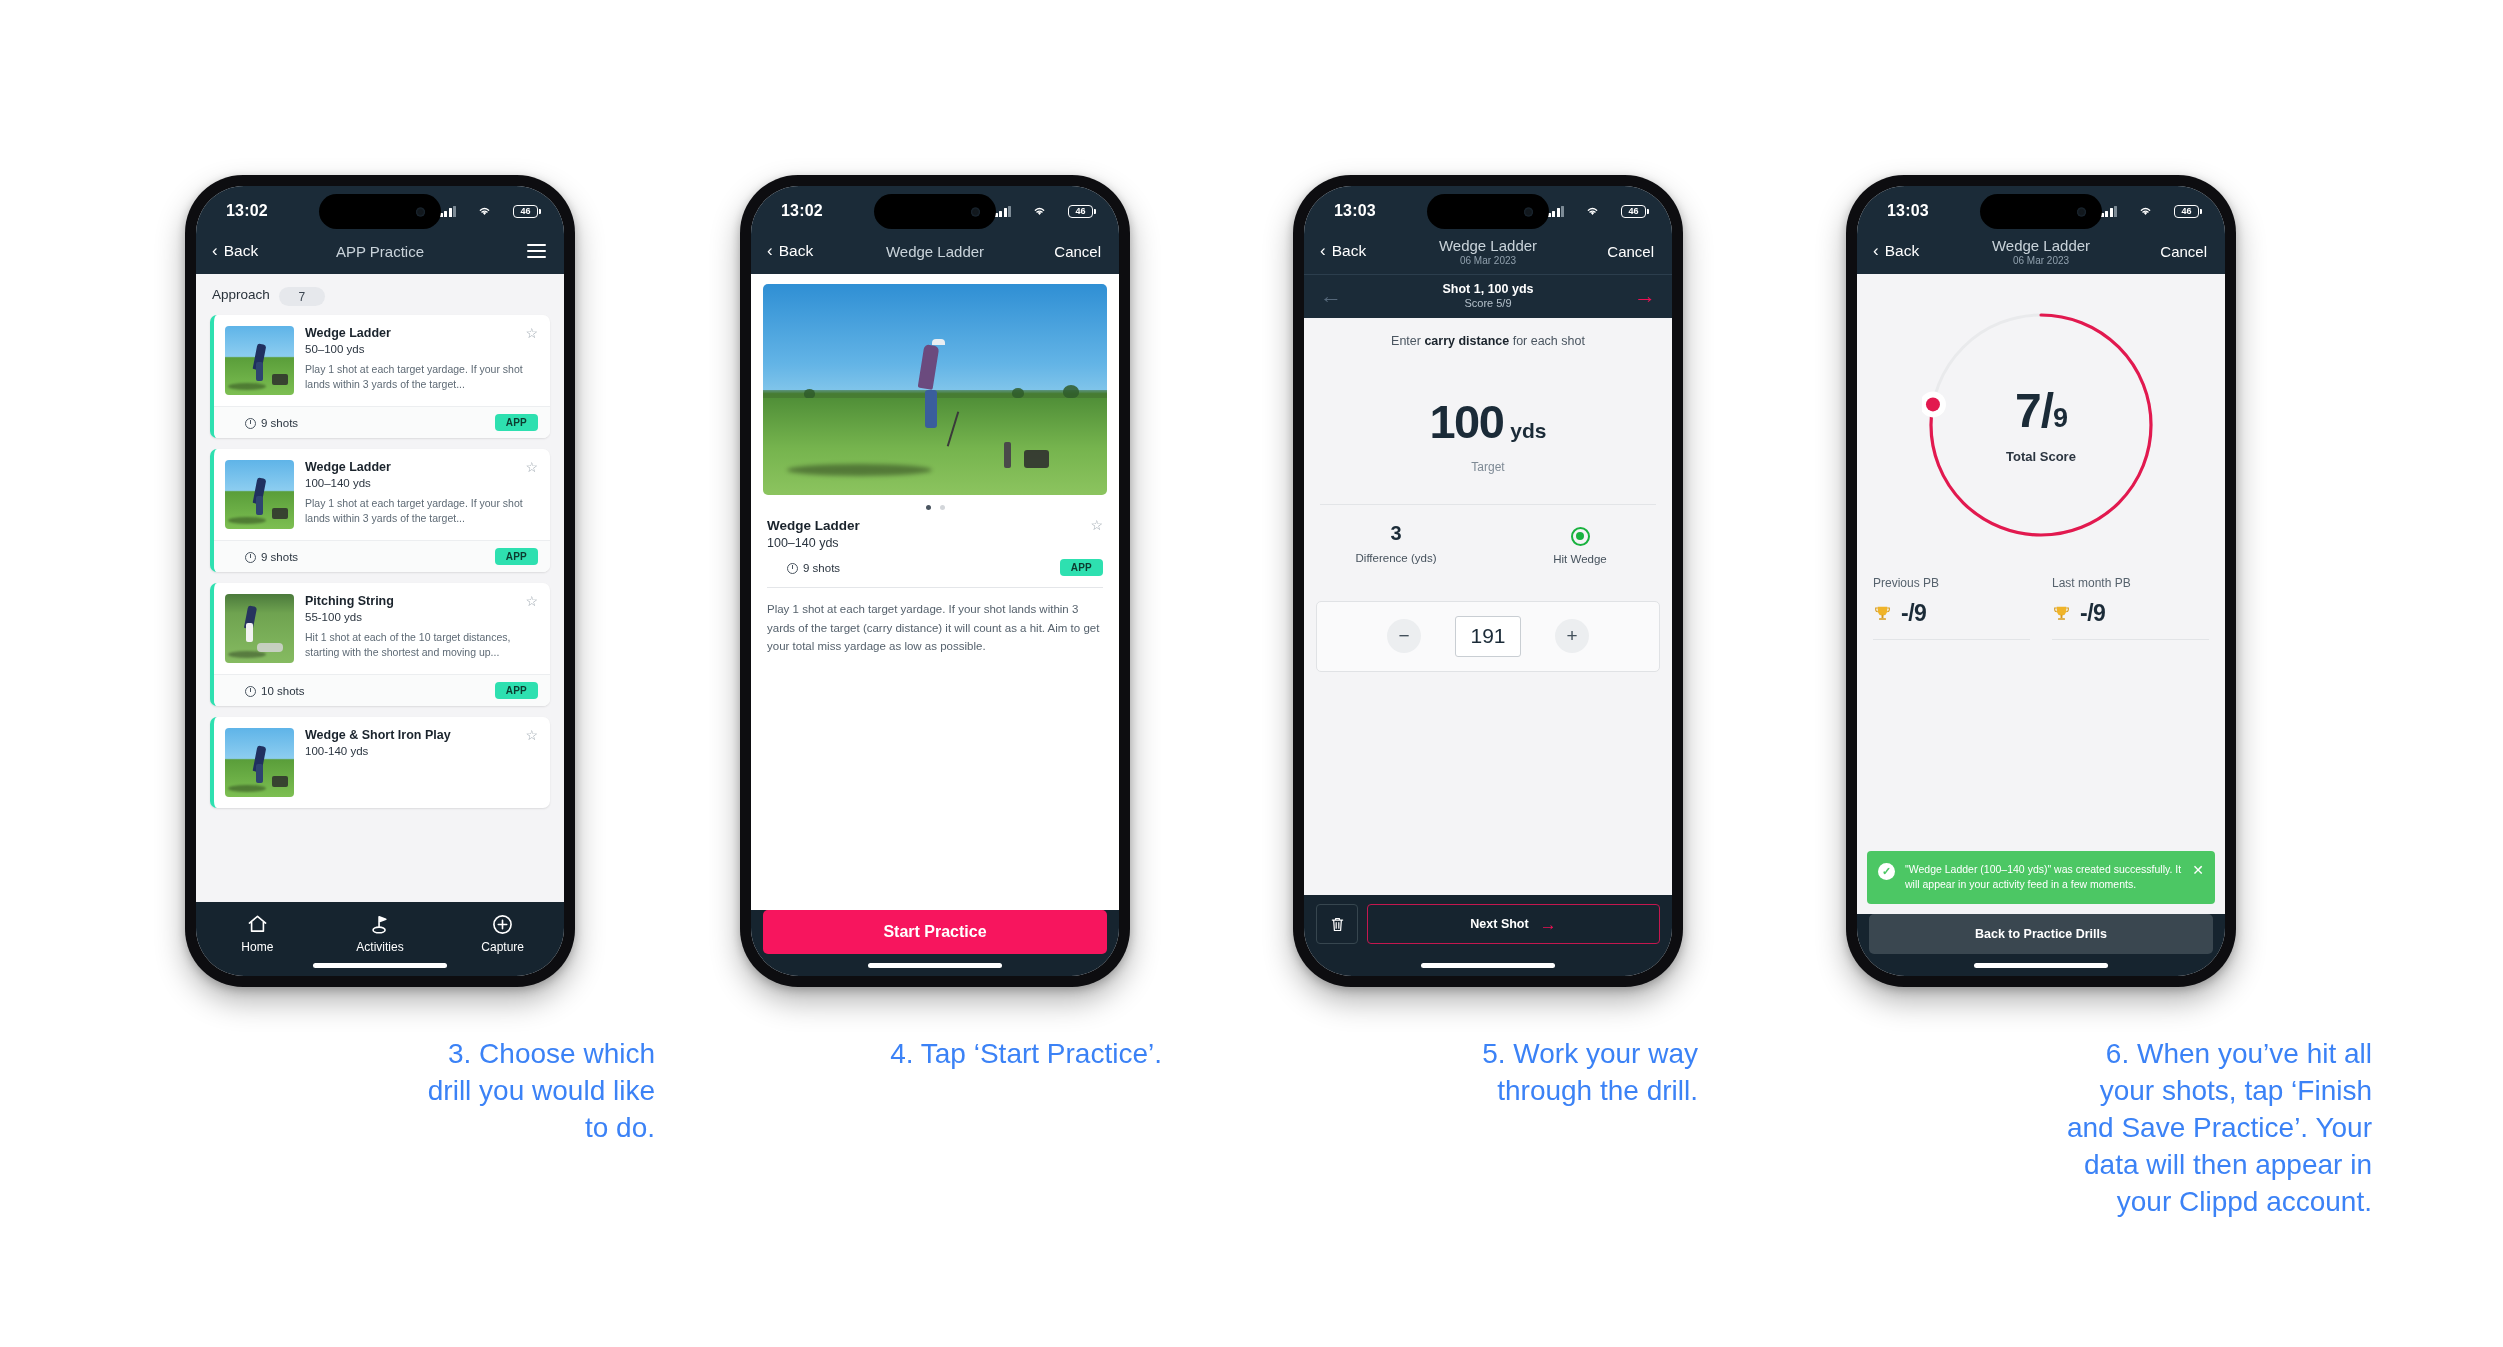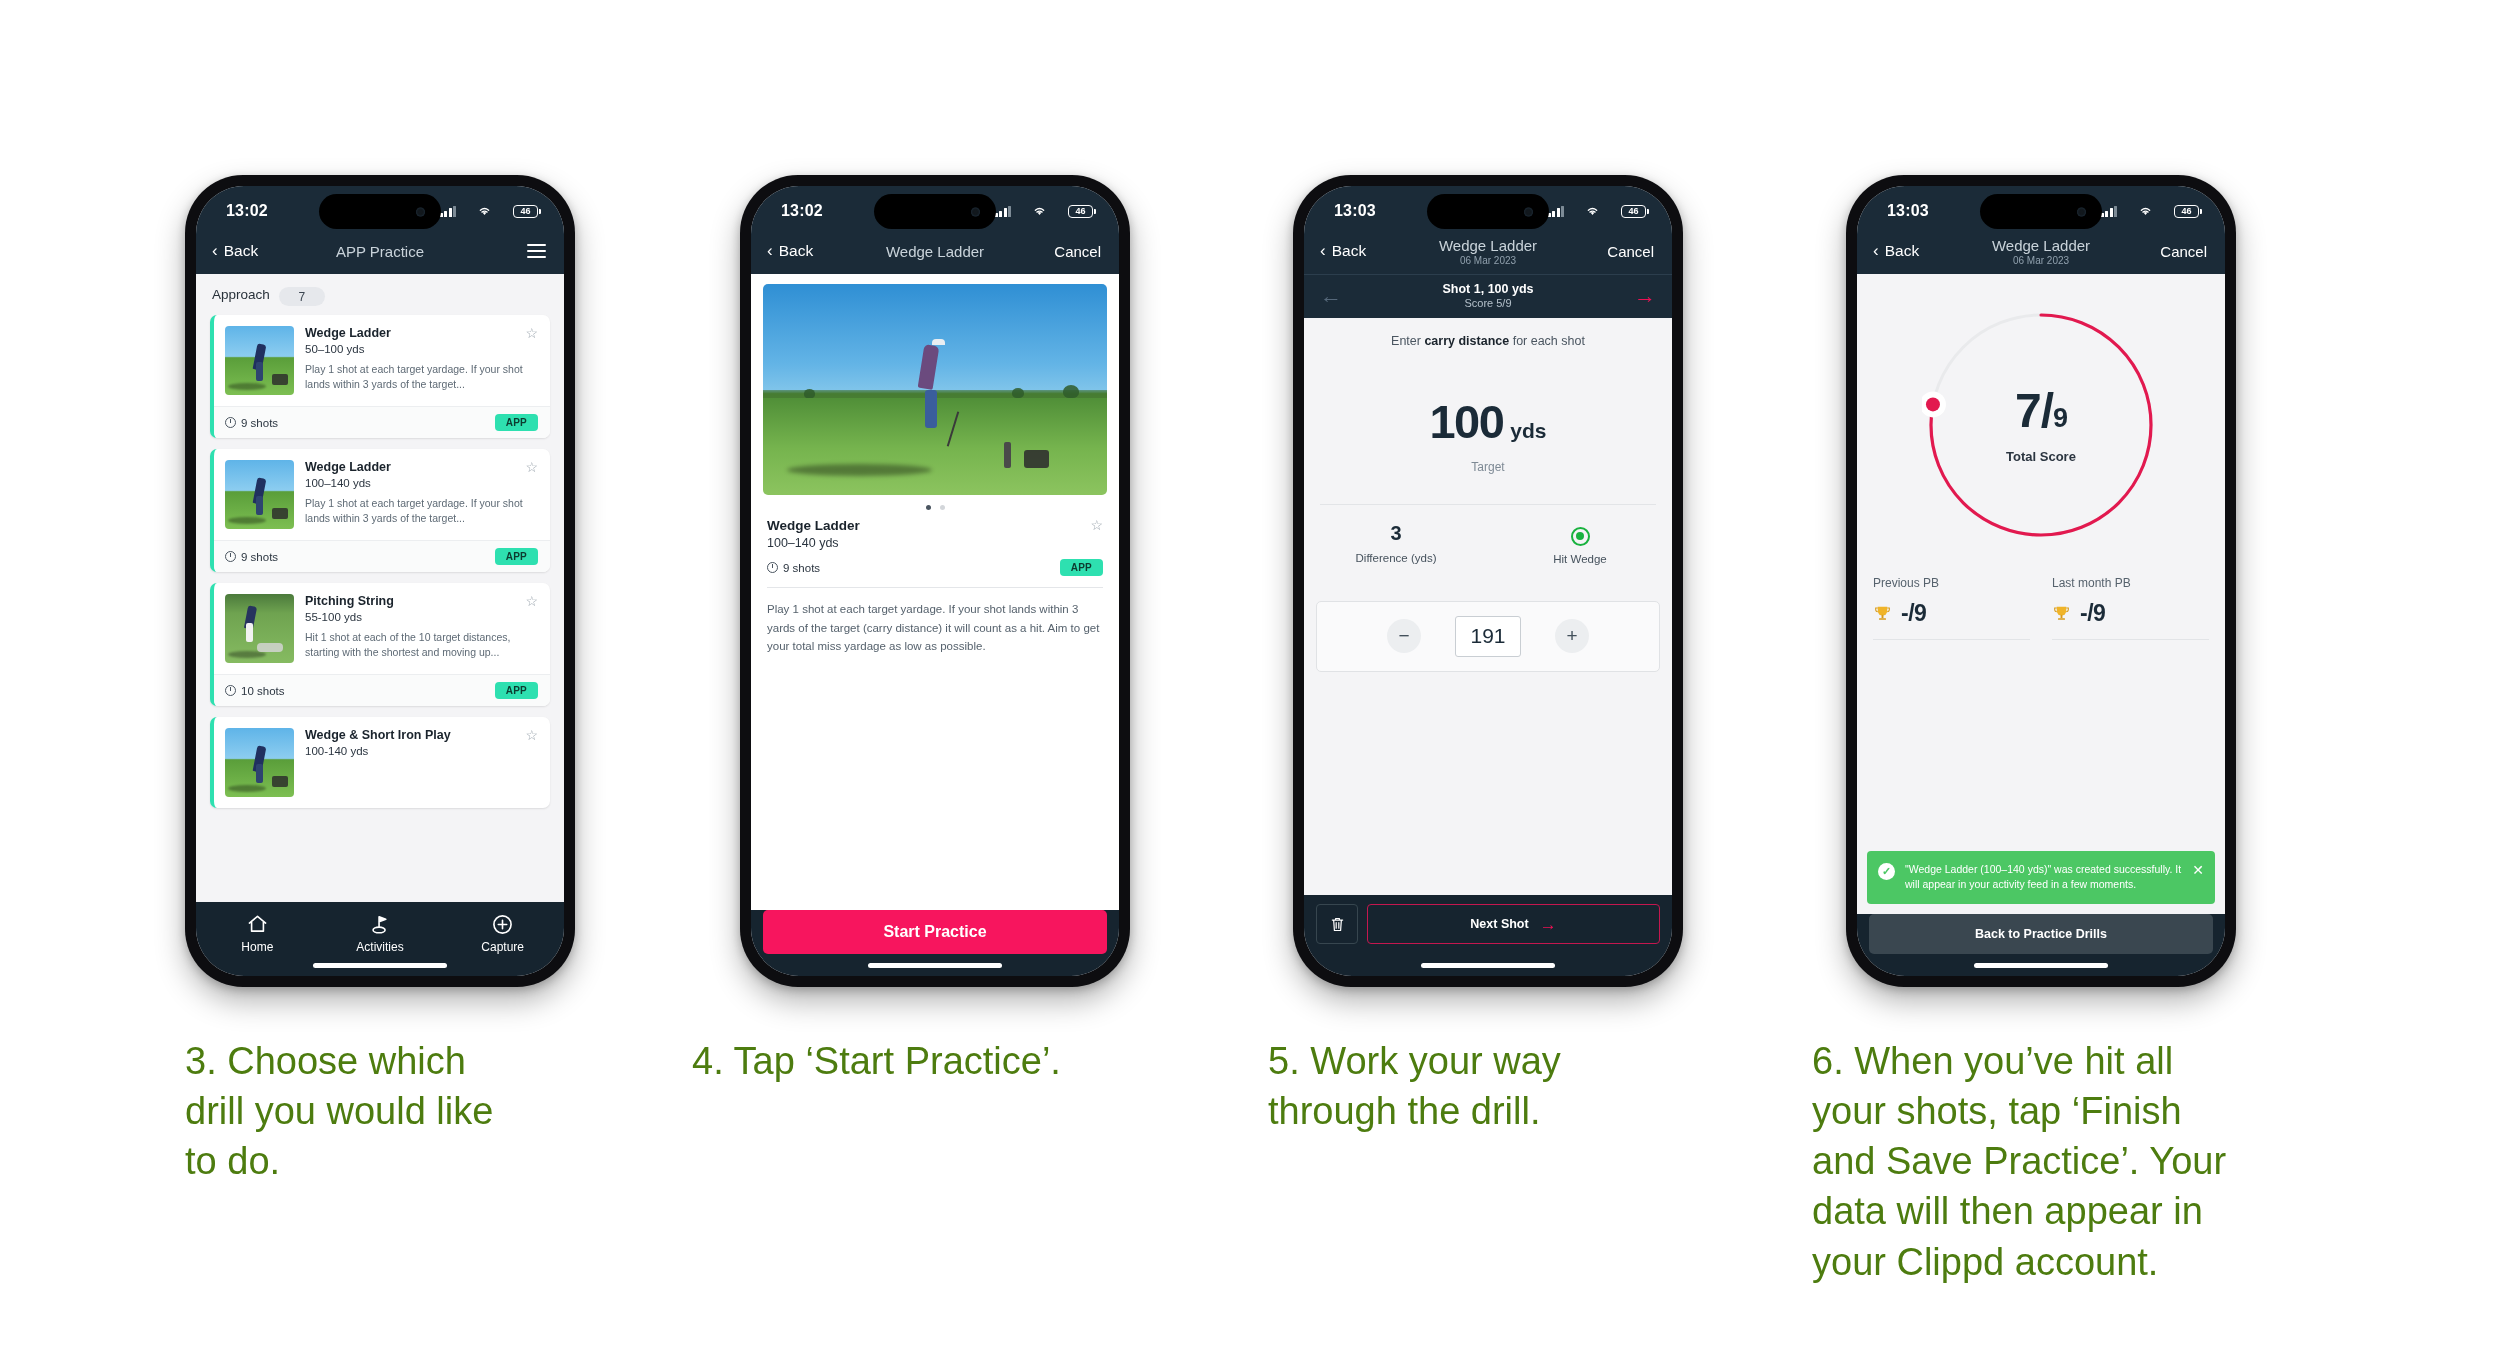--- a/index.html
+++ b/index.html
@@ -126,21 +126,21 @@
   .card-title { font-size:12.5px; font-weight:bold; color:#1a232c; line-height:1.2; }
   .card-range { font-size:11.5px; color:#2b3views; color:#2b3540; margin-top:2px; }
   .card-desc { font-size:10.5px; color:#5e6a75; line-height:1.45; margin-top:7px; }
   .star { color:#9aa4ad; font-size:14px; line-height:1; cursor:pointer; flex:0 0 auto; }
 
   .card-foot {
     border-top:1px solid #eceef0; background:#fafbfb;
     display:flex; align-items:center; justify-content:space-between;
     padding:7px 12px 7px 11px;
   }
-  .shots { display:flex; align-items:flex-start; gap:5px; font-size:11.5px; color:#2b3540; }
+  .shots { display:flex; align-items:flex-end; gap:5px; font-size:11.5px; color:#2b3540;margin-left:20px; }
   .clock-ic { width:11px; height:11px; border:1.4px solid #4a5560; border-radius:50%; position:relative; display:inline-block; }
   .clock-ic::after{content:"";position:absolute;left:4px;top:1.6px;width:1.2px;height:4px;background:#4a5560}
   .tag-app {
     background:#2ee0b0; color:#0d3b30; font-size:10px; font-weight:bold;
     border-radius:4px; padding:3px 11px; letter-spacing:.2px;
   }
 
   
   .tabbar {
     flex:0 0 auto; background:#16242f; display:flex;
@@ -237,22 +237,22 @@
   .toast-txt { flex:1; font-size:10.5px; line-height:1.45; }
   .toast-x { font-size:14px; cursor:pointer; line-height:1; flex:0 0 auto; margin-top:1px; }
   .back-drills {
     display:block; margin:0 12px; background:#3a4750; color:#fff; border:none;
     text-align:center; font-size:12.5px; font-weight:bold; padding:13px 0; border-radius:5px;
     cursor:pointer; width:calc(100% - 24px); font-family:"Liberation Sans", sans-serif;
   }
 
   
   .caption {
-    position:absolute; font-size:38px; line-height:1.32; color:#4d7c0f;
-    font-family:"Liberation Sans", sans-serif; white-space:pre-line;
+    position:absolute; font-size:28px; line-height:1.32; color:#3b82f6;
+    font-family:"Liberation Sans", sans-serif; white-space:pre-line;text-align:right;
   }
 </style>
 </head>
 <body>
 
 <div class="stage">
 
   <div class="phone" style="left:185px; top:175px;">
     <div class="screen">
 

